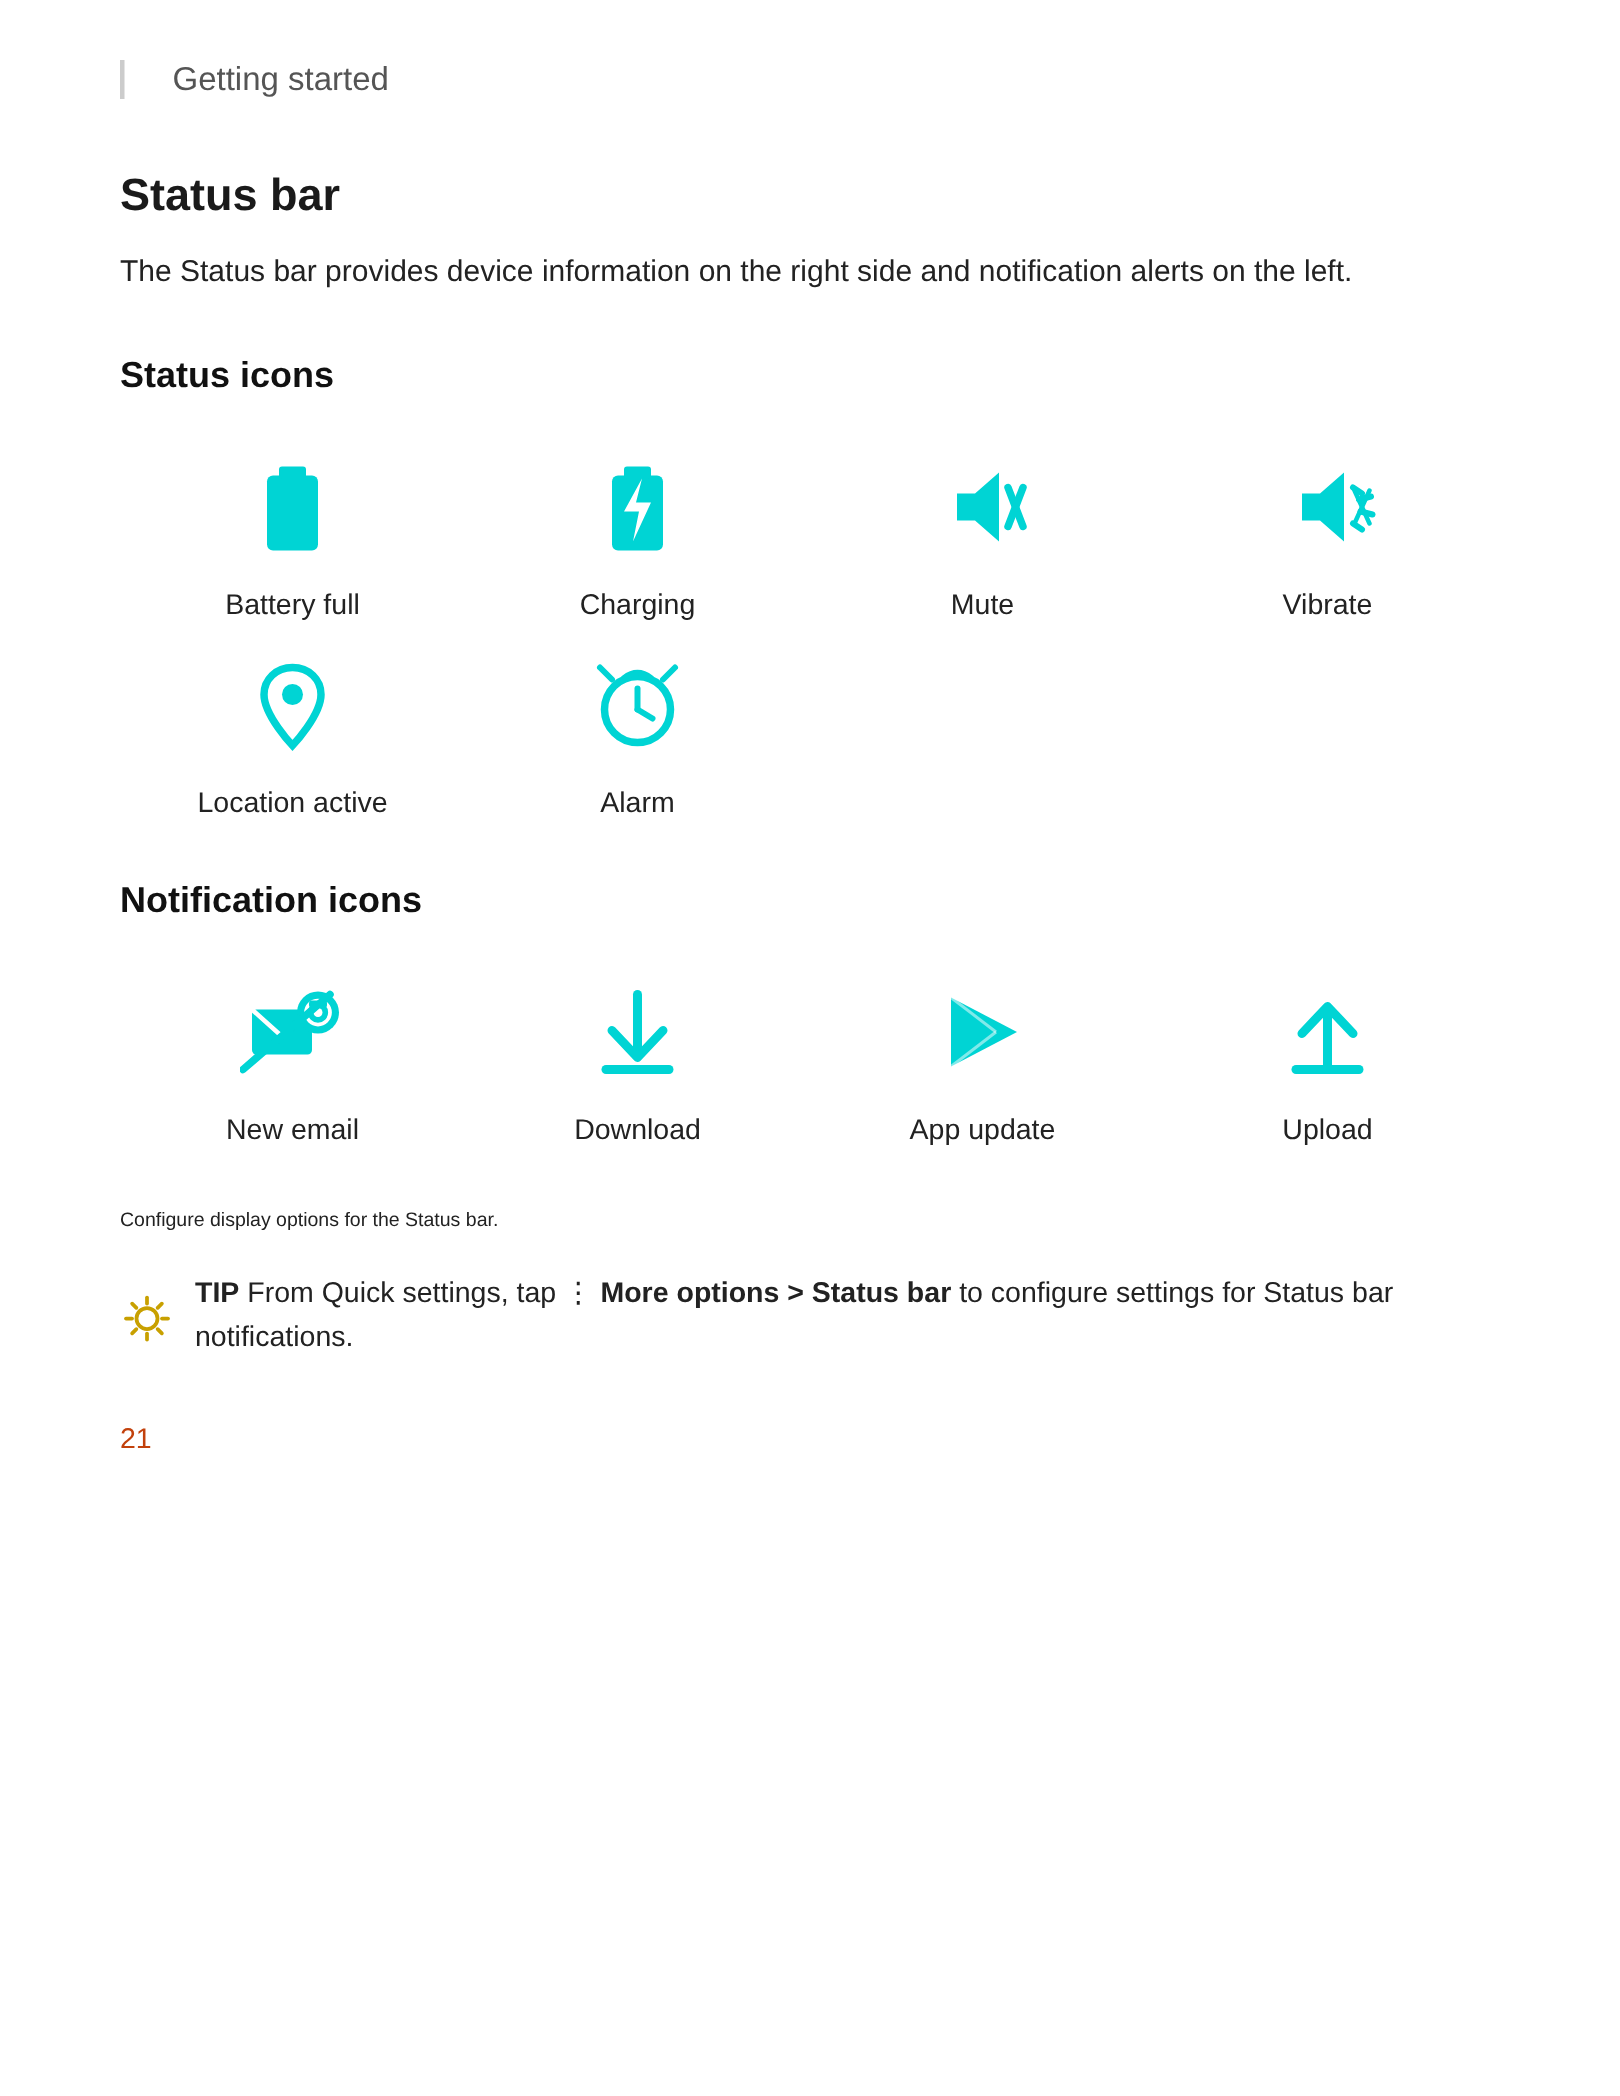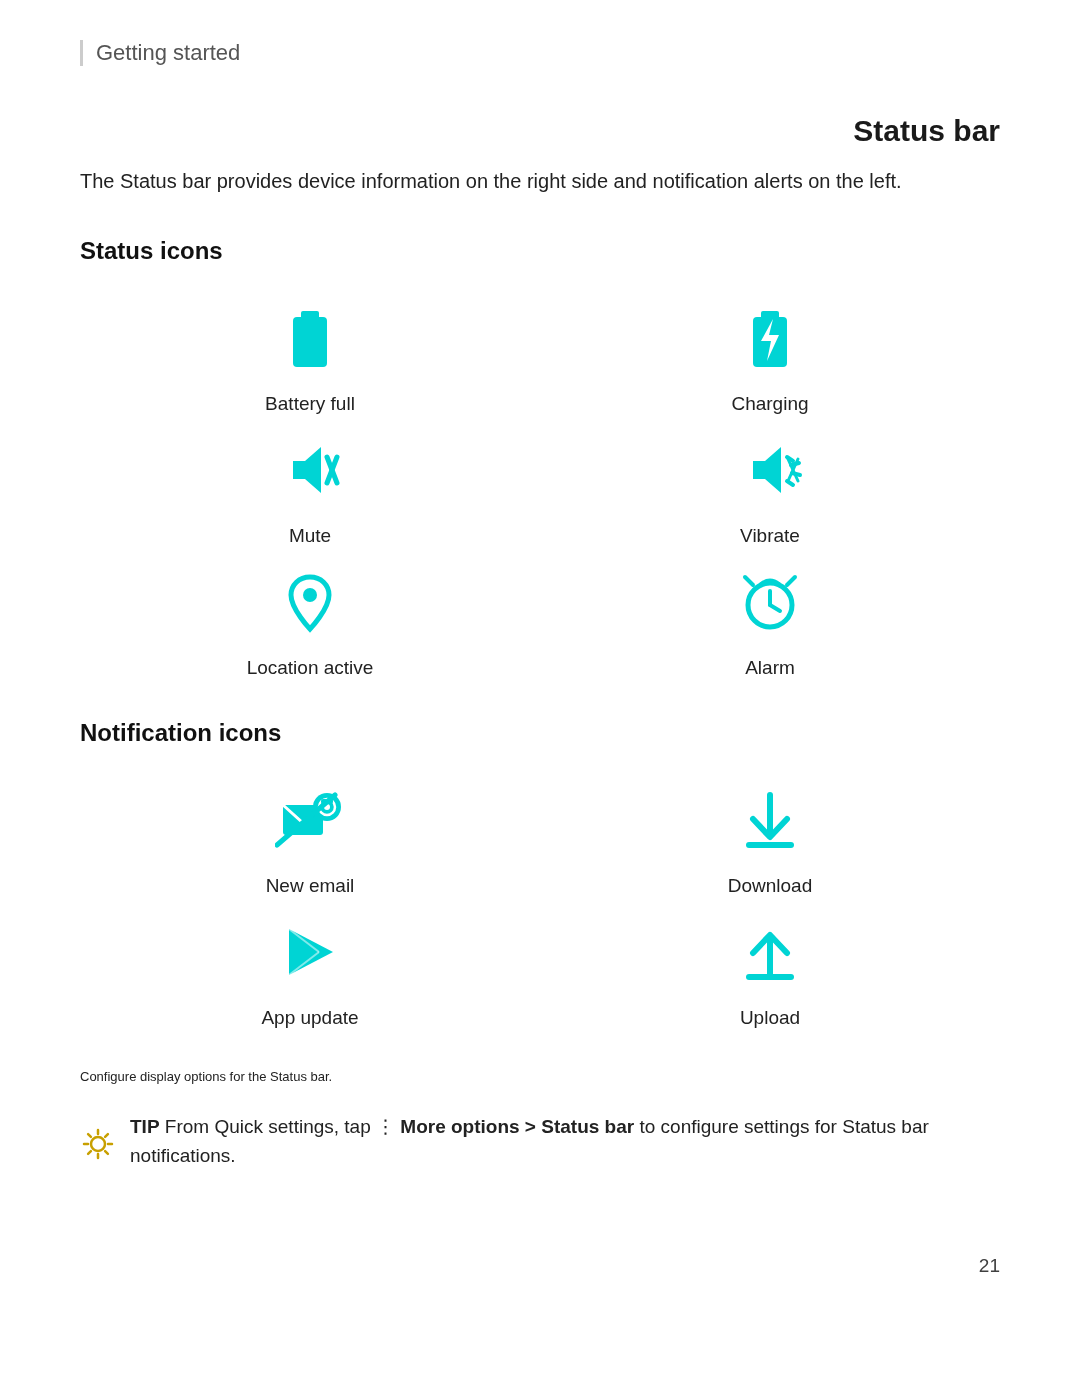--- a/index.html
+++ b/index.html
@@ -6,47 +6,46 @@
     body {
       background: #fff;
       font-family: 'Segoe UI', Arial, sans-serif;
       color: #1a1a1a;
       width: 1080px;
       min-height: 1397px;
       padding: 40px 80px 60px 80px;
     }
     .breadcrumb {
       border-left: 3px solid #ccc;
-      padding-left: 13px;
+      padding-left: 32px;
       color: #555;
       font-size: 22px;
       font-weight: 300;
       margin-bottom: 48px;
     }
     .section-title {
       font-size: 30px;
       font-weight: 700;
       margin-bottom: 18px;
-      text-align: right;
     }
     .section-desc {
       font-size: 20px;
       line-height: 1.55;
       color: #222;
       margin-bottom: 40px;
     }
     .subsection-title {
       font-size: 24px;
       font-weight: 600;
       margin-bottom: 28px;
       color: #111;
     }
     .icons-grid {
       display: grid;
-      grid-template-columns: repeat(2, 1fr);
+      grid-template-columns: repeat(4, 1fr);
       gap: 10px 0;
       margin-bottom: 40px;
     }
     .icon-cell {
       display: flex;
       flex-direction: column;
       align-items: center;
       gap: 10px;
     }
     .icon-img {
@@ -80,24 +79,24 @@
       color: #222;
     }
     .tip-icon {
       flex-shrink: 0;
       margin-top: 2px;
     }
     .tip-text strong {
       font-weight: 700;
     }
     .page-num {
-      text-align: right;
+      text-align: left;
       font-size: 19px;
-      color: #404040;
-      margin-top: 84px;
+      color: #c2410c;
+      margin-top: 42px;
     }
   </style>
 </head>
 <body>
 
 <div class="breadcrumb">
   <span>Getting started</span>
 </div>
 
 <div class="section-title">Status bar</div>

